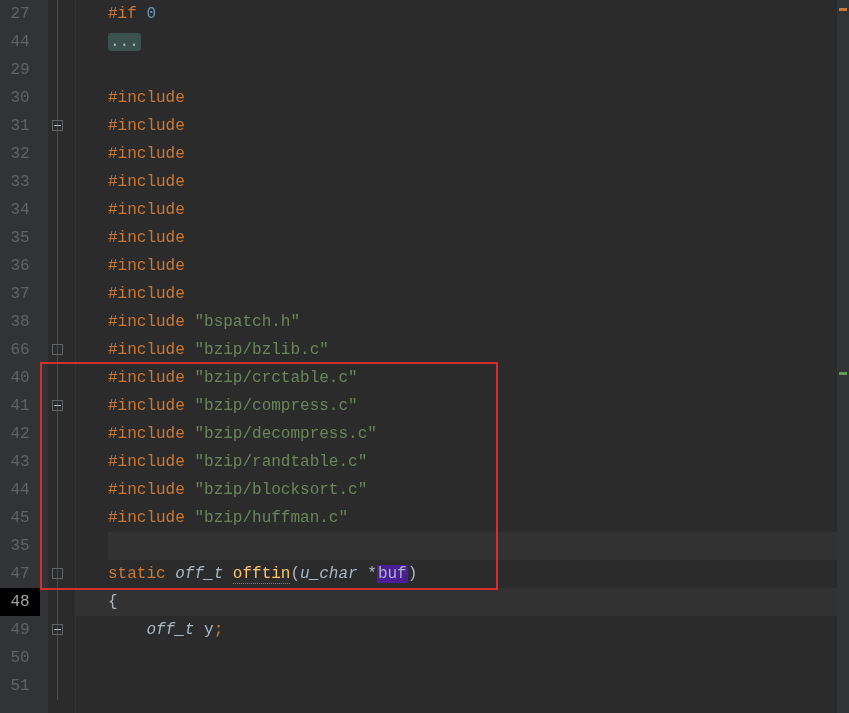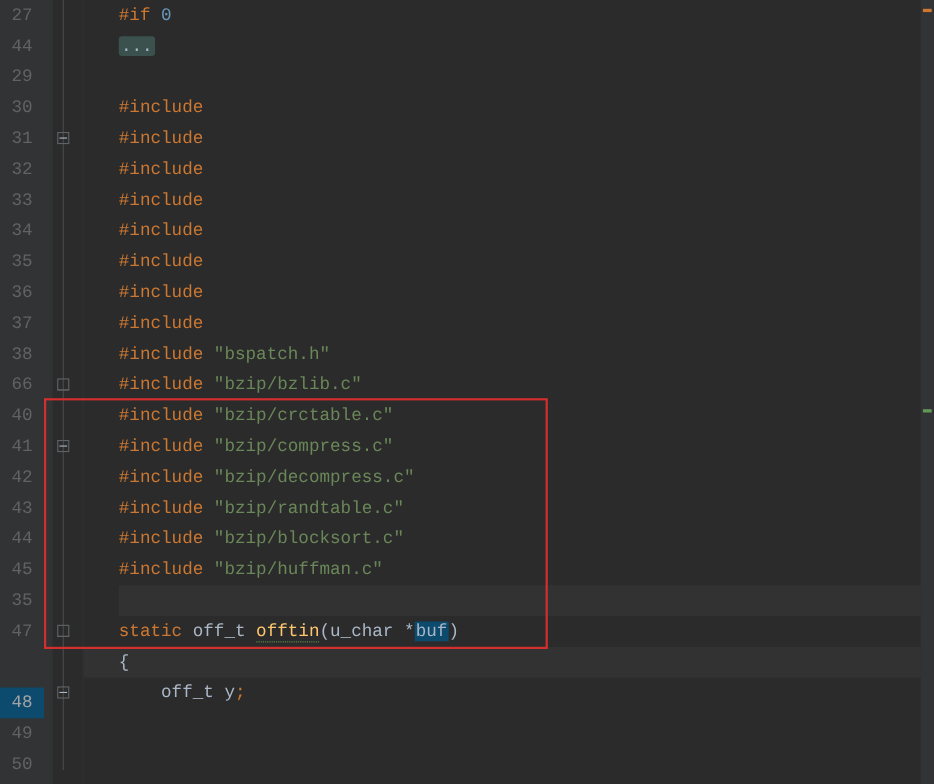--- a/index.html
+++ b/index.html
@@ -66,32 +66,32 @@
     flex: 1;
     position: relative;
     padding-left: 14px;
   }
   .line { height: 28px; white-space: pre; margin-left: 18px; }
   .line.current { background: #323232; }
   .t-pp { color: #CC7832; } 
   .t-num { color: #6897BB; } 
   .t-hdr { color: #6A8759; } 
   .t-cmt { color: #629755; font-style: italic; } 
-  .t-type { color: #A9B7C6; }
+  .t-type { color: #A9B7C6; font-style: italic; }
   .t-id { color: #A9B7C6; }
   .t-fn { color: #FFC66D; }
   .t-op { color: #A9B7C6; }
   .t-punct { color: #A9B7C6; }
   .hl-box {
     background: #3B514D;
     border-radius: 3px;
     padding: 0 2px;
   }
   .hl-param {
-    background: #0c4a6e;
+    background: #4c1d95;
     padding: 0 1px;
   }
   .green-underline {
     border-bottom: 1px dotted #629755;
   }
   .red-annot {
     position: absolute;
     border: 2px solid #D32F2F;
     pointer-events: none;
   }
@@ -132,21 +132,21 @@
       <div class="lnum">38</div>
       <div class="lnum">66</div>
       <div class="lnum">40</div>
       <div class="lnum">41</div>
       <div class="lnum">42</div>
       <div class="lnum">43</div>
       <div class="lnum">44</div>
       <div class="lnum">45</div>
       <div class="lnum">35</div>
       <div class="lnum">47</div>
-      <div class="lnum" style="background: #0c4a6e; color: rgb(164, 163, 163); margin-top: 37px;">48</div>
+      <div class="lnum" style="background: #000000; color: rgb(164, 163, 163);">48</div>
       <div class="lnum">49</div>
       <div class="lnum">50</div>
       <div class="lnum">51</div>
     </div>
   <div class="fold-col" id="fold">
       <div class="vline" style="top: 0px; height: 700px;"></div>
       <div class="marker minus" style="top: 120px;"></div>
       <div class="marker end" style="top: 344px;"></div>
       <div class="marker minus" style="top: 400px;"></div>
       <div class="marker end" style="top: 568px;"></div>

